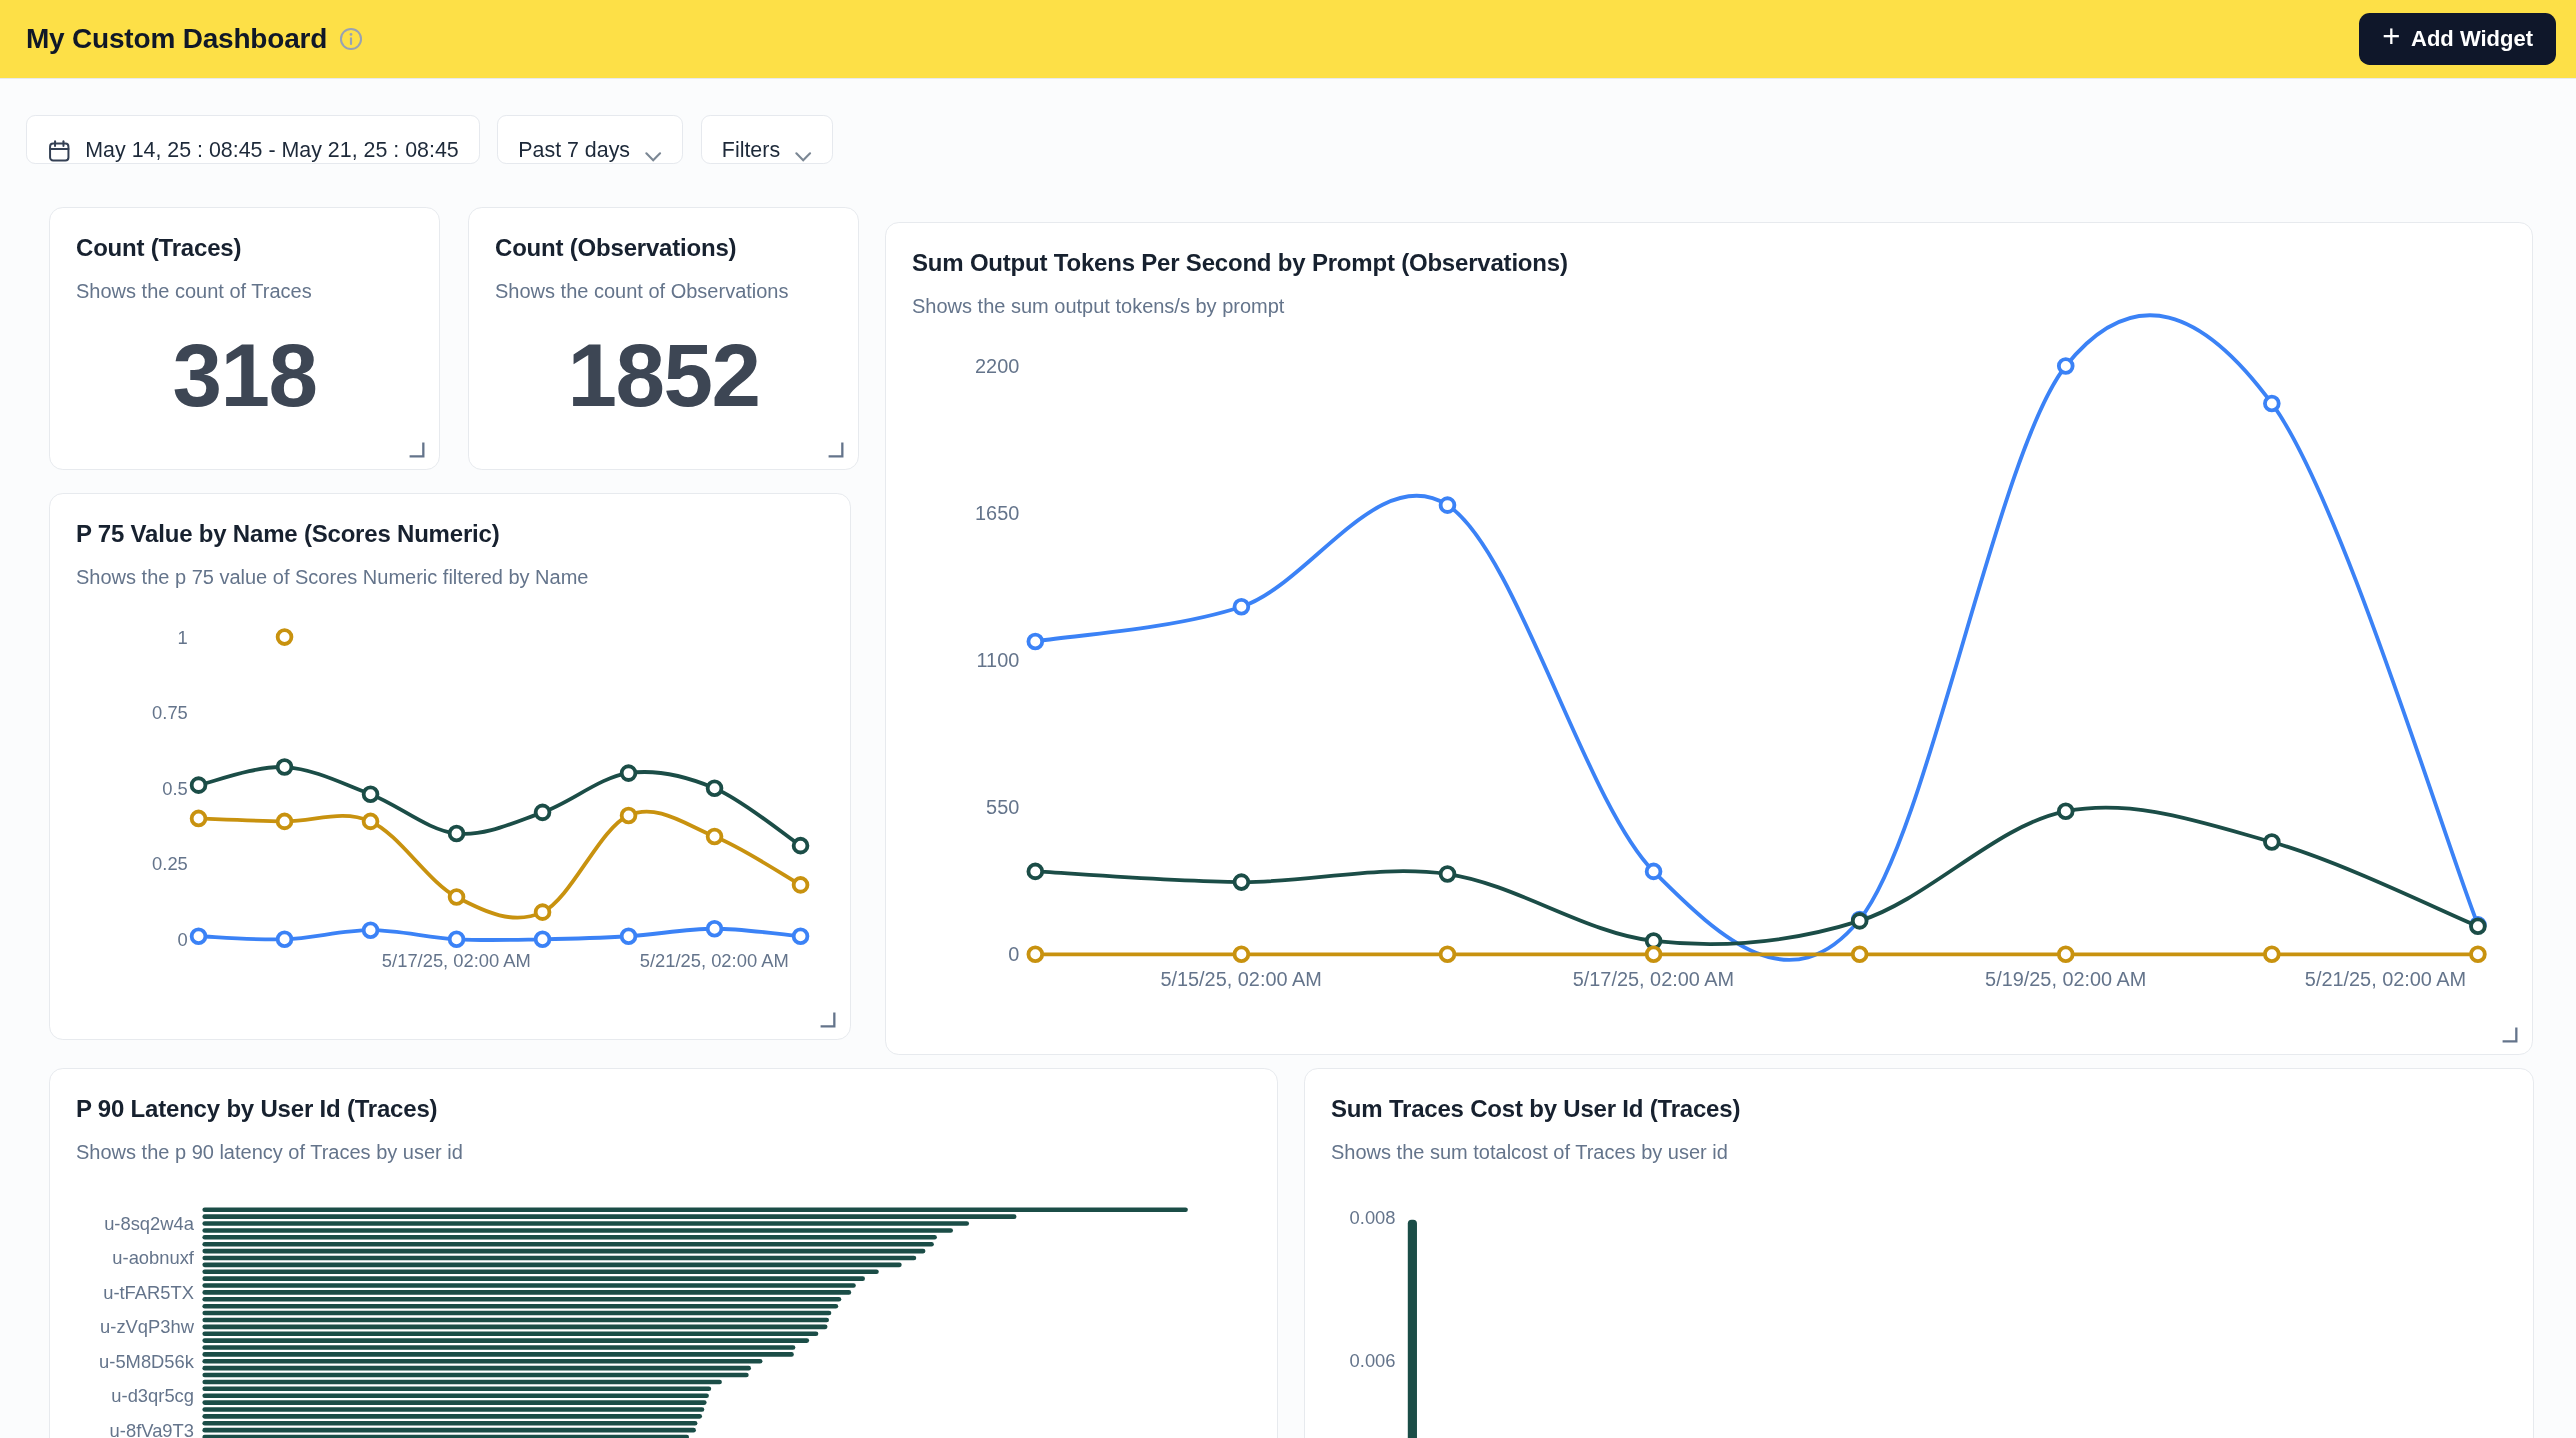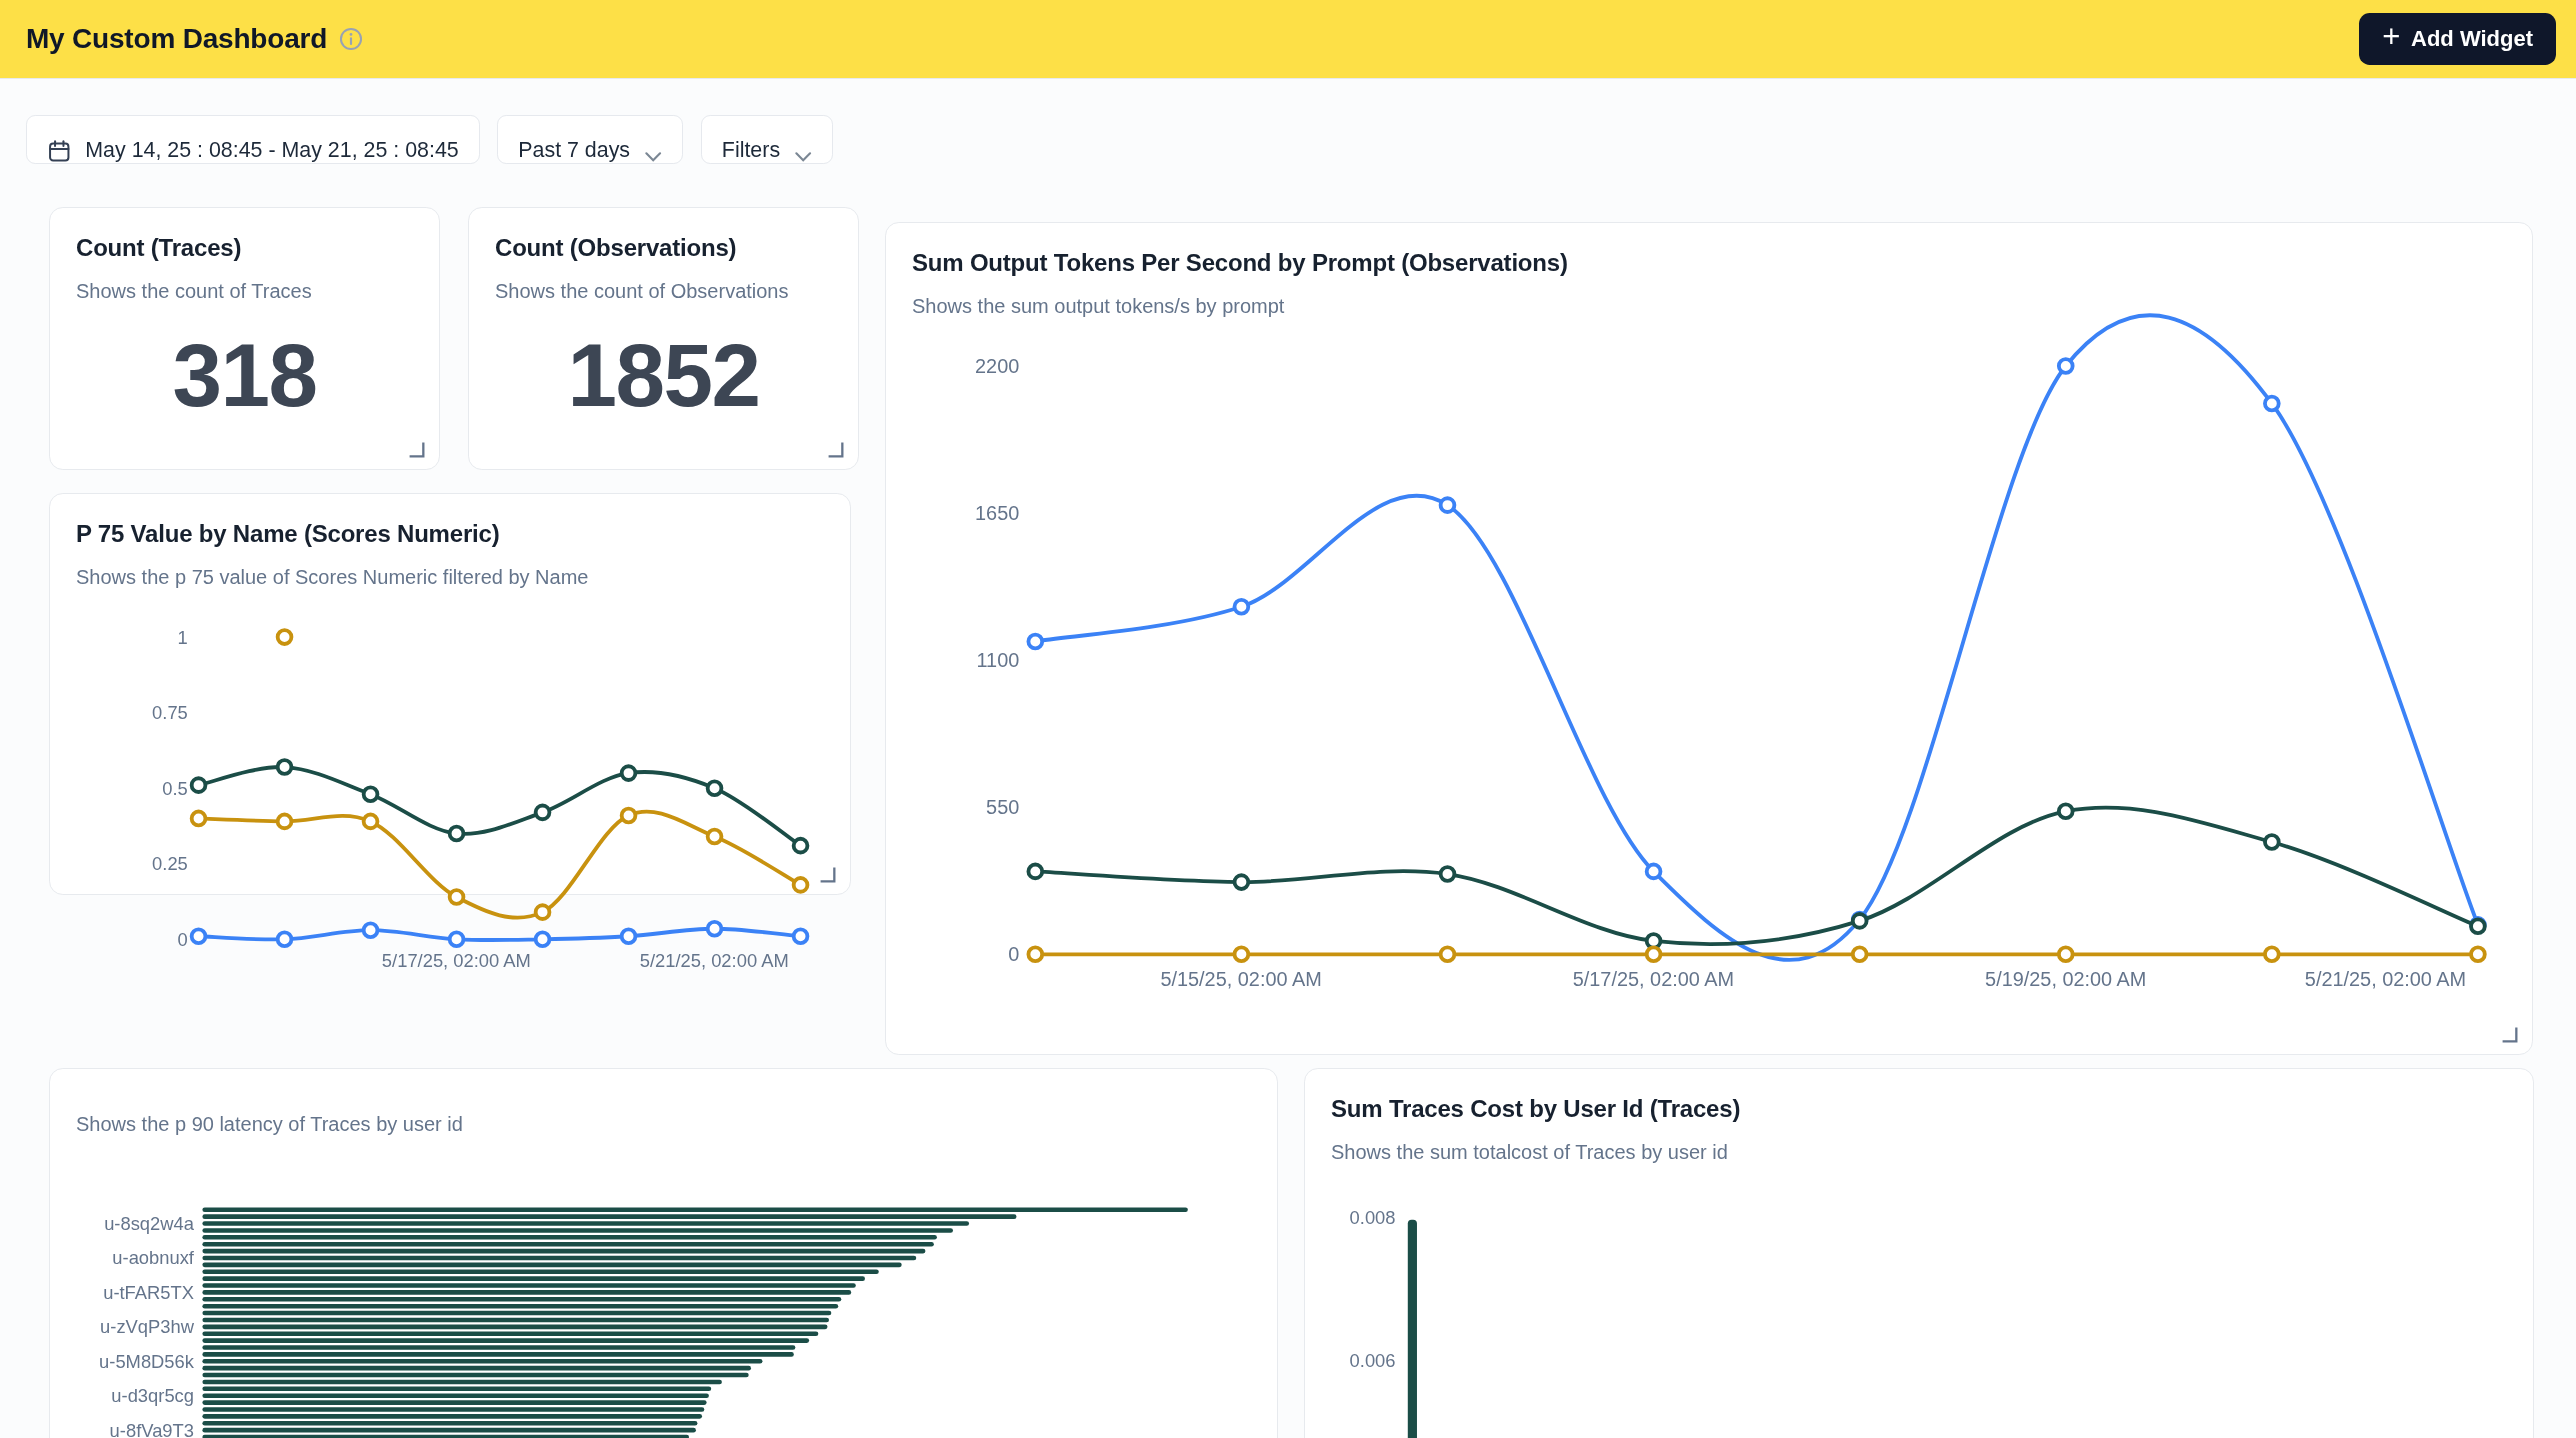--- a/index.html
+++ b/index.html
@@ -153,21 +153,21 @@
       <circle cx="1272.6" cy="956.0" r="9" fill="#fff" stroke="#c8920f" stroke-width="5"></circle>
       <circle cx="1542.0" cy="956.0" r="9" fill="#fff" stroke="#c8920f" stroke-width="5"></circle>
       <circle cx="1811.4" cy="956.0" r="9" fill="#fff" stroke="#c8920f" stroke-width="5"></circle>
       <circle cx="2080.8" cy="956.0" r="9" fill="#fff" stroke="#c8920f" stroke-width="5"></circle>
     </svg>
   <svg class="resize" viewBox="0 0 28 28" fill="none" stroke="#64748b" stroke-width="3">
       <path d="M24 6 V24 H6"></path>
     </svg>
 </section>
 
-<section class="card" style="left:49px;top:493px;width:802px;height:402px;">
+<section class="card" style="left:49px;top:493px;width:802px;height:547px;">
   <div class="card-title">P 75 Value by Name (Scores Numeric)</div>
   <div class="card-sub">Shows the p 75 value of Scores Numeric filtered by Name</div>
   <svg class="chart" width="799" height="544" viewBox="0 0 1044 711" style="font-size: 18.4px;font-size:24px">
       <text class="tick" x="180" y="590.4" text-anchor="end">0</text>
       <text class="tick" x="180" y="491.6" text-anchor="end">0.25</text>
       <text class="tick" x="180" y="392.9" text-anchor="end">0.5</text>
       <text class="tick" x="180" y="294.1" text-anchor="end">0.75</text>
       <text class="tick" x="180" y="195.4" text-anchor="end">1</text>
       <text class="tick" x="531" y="618" text-anchor="middle">5/17/25, 02:00 AM</text>
       <text class="tick" x="868" y="618" text-anchor="middle">5/21/25, 02:00 AM</text>
@@ -199,20 +199,21 @@
       <circle cx="868.4" cy="568.2" r="9" fill="#fff" stroke="#3b82f6" stroke-width="5"></circle>
       <circle cx="980.8" cy="578.0" r="9" fill="#fff" stroke="#3b82f6" stroke-width="5"></circle>
       <circle cx="306.4" cy="187.0" r="9" fill="#fff" stroke="#c8920f" stroke-width="5"></circle>
     </svg>
   <svg class="resize" viewBox="0 0 28 28" fill="none" stroke="#64748b" stroke-width="3">
       <path d="M24 6 V24 H6"></path>
     </svg>
 </section>
 
 <section class="card" style="left:49px;top:1068px;width:1229px;height:459px;">
+  <div class="card-title">P 90 Latency by User Id (Traces)</div>
   <div class="card-sub">Shows the p 90 latency of Traces by user id</div>
   <svg class="chart" width="1226" height="456" viewBox="0 0 1602 596" style="font-size: 18.4px;font-size:24px">
       <rect x="199" y="181" width="1288" height="6" rx="3" fill="#1b4d47"></rect>
       <rect x="199" y="190" width="1064" height="6" rx="3" fill="#1b4d47"></rect>
       <rect x="199" y="199" width="1002" height="6" rx="3" fill="#1b4d47"></rect>
       <rect x="199" y="208" width="981" height="6" rx="3" fill="#1b4d47"></rect>
       <rect x="199" y="217" width="960" height="6" rx="3" fill="#1b4d47"></rect>
       <rect x="199" y="226" width="956" height="6" rx="3" fill="#1b4d47"></rect>
       <rect x="199" y="235" width="945" height="6" rx="3" fill="#1b4d47"></rect>
       <rect x="199" y="244" width="933" height="6" rx="3" fill="#1b4d47"></rect>

